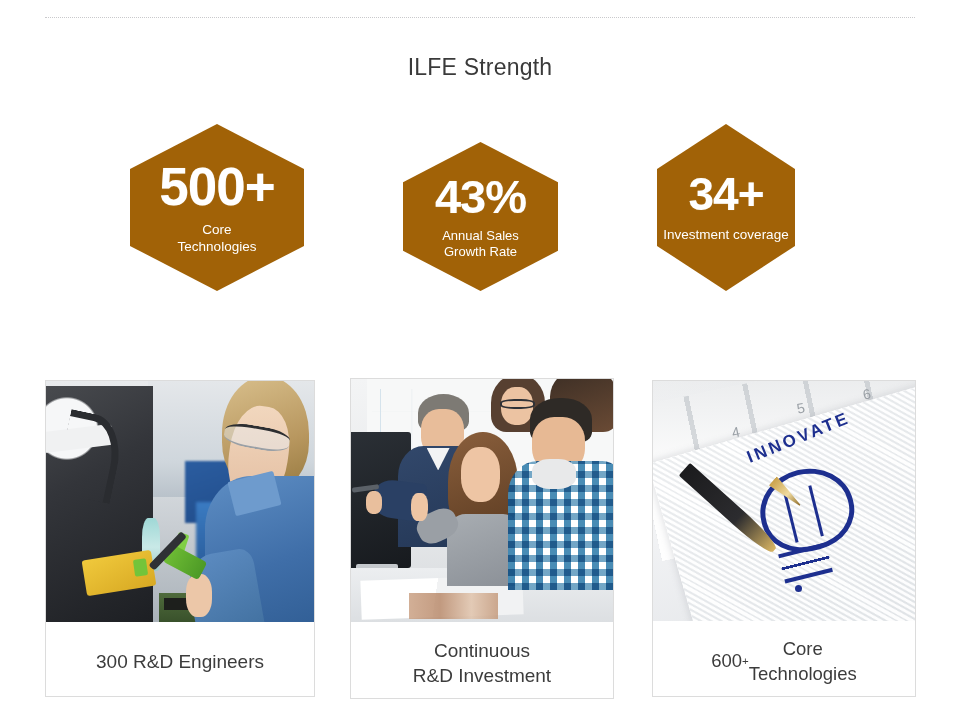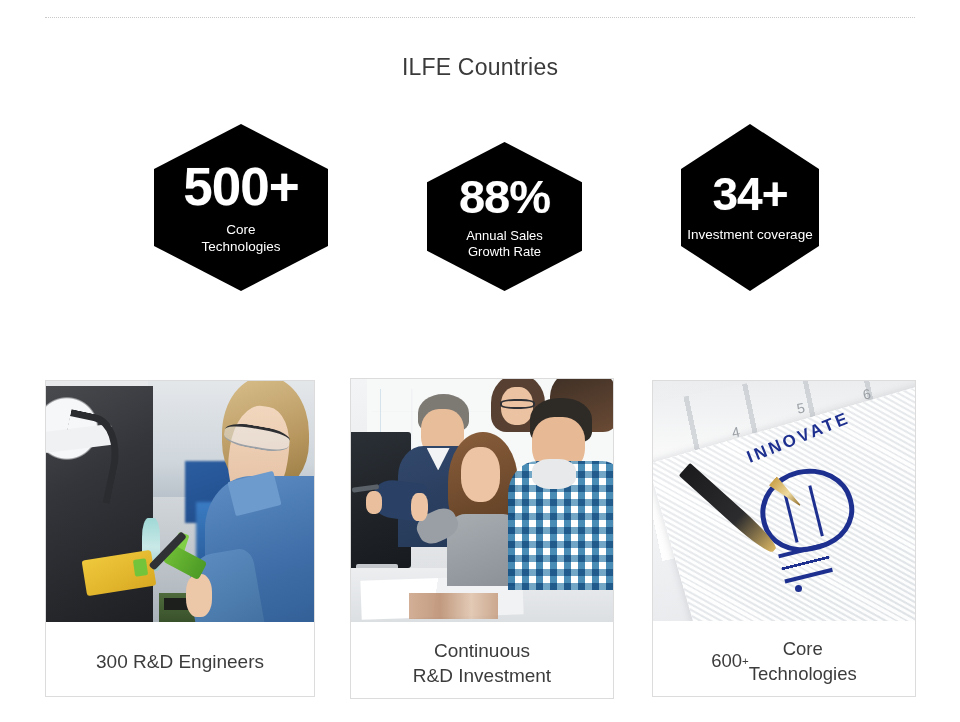--- a/index.html
+++ b/index.html
@@ -46,29 +46,28 @@
   .hex-row {
     position: absolute;
     left: 0;
     top: 118px;
     width: 960px;
     height: 185px;
   }
 
   .hex {
     position: absolute;
-    background: #000000;
+    background: #a16207;
     -webkit-clip-path: polygon(50% 0%, 100% 27%, 100% 73%, 50% 100%, 0% 73%, 0% 27%);
     clip-path: polygon(50% 0%, 100% 27%, 100% 73%, 50% 100%, 0% 73%, 0% 27%);
     display: flex;
     flex-direction: column;
     align-items: center;
     justify-content: center;
     text-align: center;
-    margin-left: 24px;
   }
 
   .hex-1 { left: 130px; top: 6px;  width: 174px; height: 167px; }
   .hex-2 { left: 403px; top: 24px; width: 155px; height: 149px; }
   .hex-3 { left: 657px; top: 6px;  width: 138px; height: 167px; }
 
   .hex-value {
     color: #ffffff;
     font-weight: 700;
     line-height: 1;
@@ -425,32 +424,32 @@
     clip-path: polygon(0 0, 100% 45%, 100% 55%, 0 100%);
   }
 </style>
 </head>
 <body>
 
 <div class="page">
 
   <div class="top-rule"></div>
 
-  <h1 class="section-title">ILFE Countries</h1>
+  <h1 class="section-title">ILFE Strength</h1>
 
   <div class="hex-row">
 
     <div class="hex hex-1">
       <div class="hex-value">500+</div>
       <div class="hex-label">Core
 Technologies</div>
     </div>
 
     <div class="hex hex-2">
-      <div class="hex-value">88%</div>
+      <div class="hex-value">43%</div>
       <div class="hex-label">Annual Sales
 Growth Rate</div>
     </div>
 
     <div class="hex hex-3">
       <div class="hex-value">34+</div>
       <div class="hex-label">Investment coverage</div>
     </div>
 
   </div>

